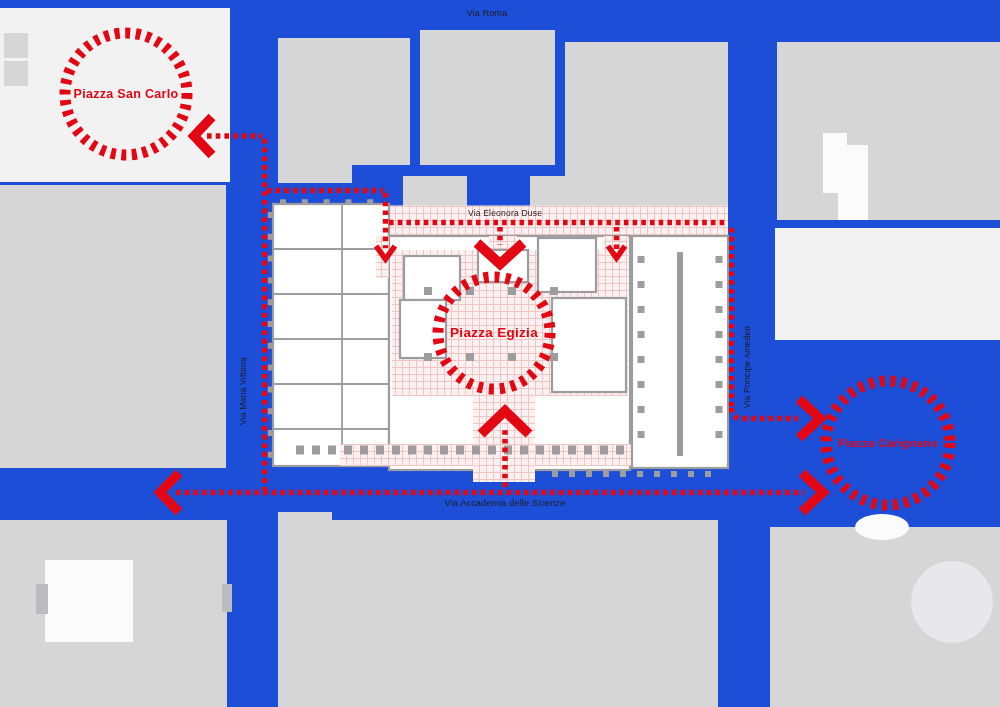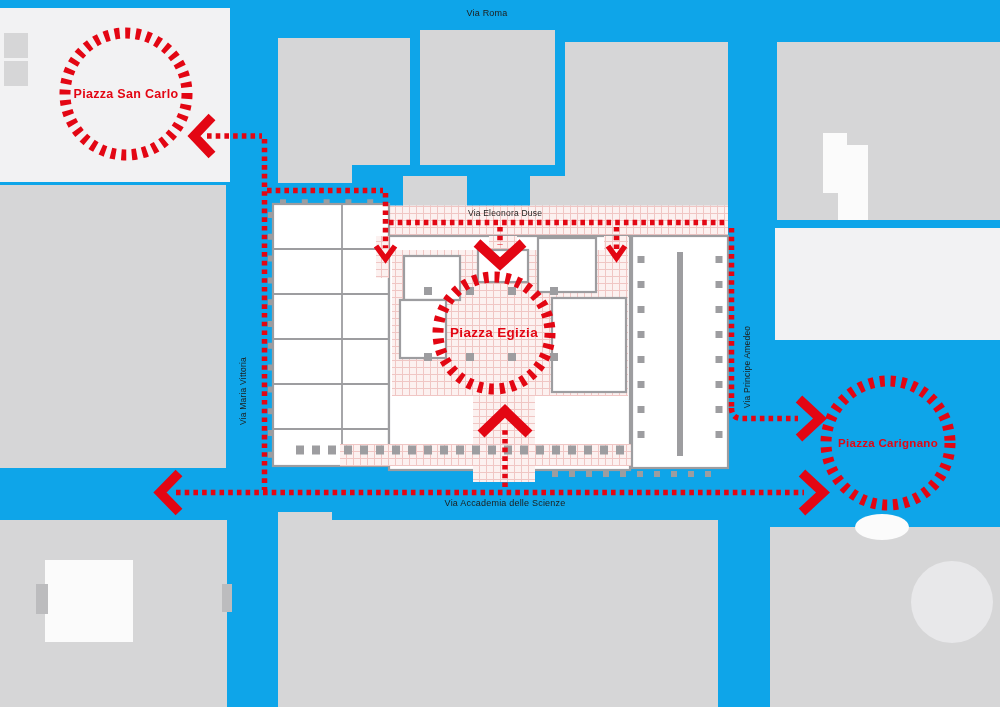--- a/index.html
+++ b/index.html
@@ -1,16 +1,16 @@
 <!DOCTYPE html>
 <html><head>
 <meta charset="utf-8">
 <style>
   html,body{margin:0;padding:0;background:#fbfbfb;}
-  .stage{position:relative;width:1000px;height:707px;background:#0ea5e9;overflow:hidden;}
+  .stage{position:relative;width:1000px;height:707px;background:#1d4ed8;overflow:hidden;}
   svg{display:block;}
   svg text{font-family:"Liberation Sans","DejaVu Sans",sans-serif;}
   .panel{fill:#f2f2f3;}
   .block{fill:#d6d6d7;}
   .block-dark{fill:#bcbcbe;}
   .block-light{fill:#e8e8ea;}
   .bg-cut{fill:#fbfbfb;}
   .room{fill:#ffffff;stroke:#9d9da0;stroke-width:2.2;}
   .wall{stroke:#9d9da0;stroke-width:1.8;fill:none;}
   .wall-solid{stroke:#9d9da0;stroke-width:6;fill:none;}

